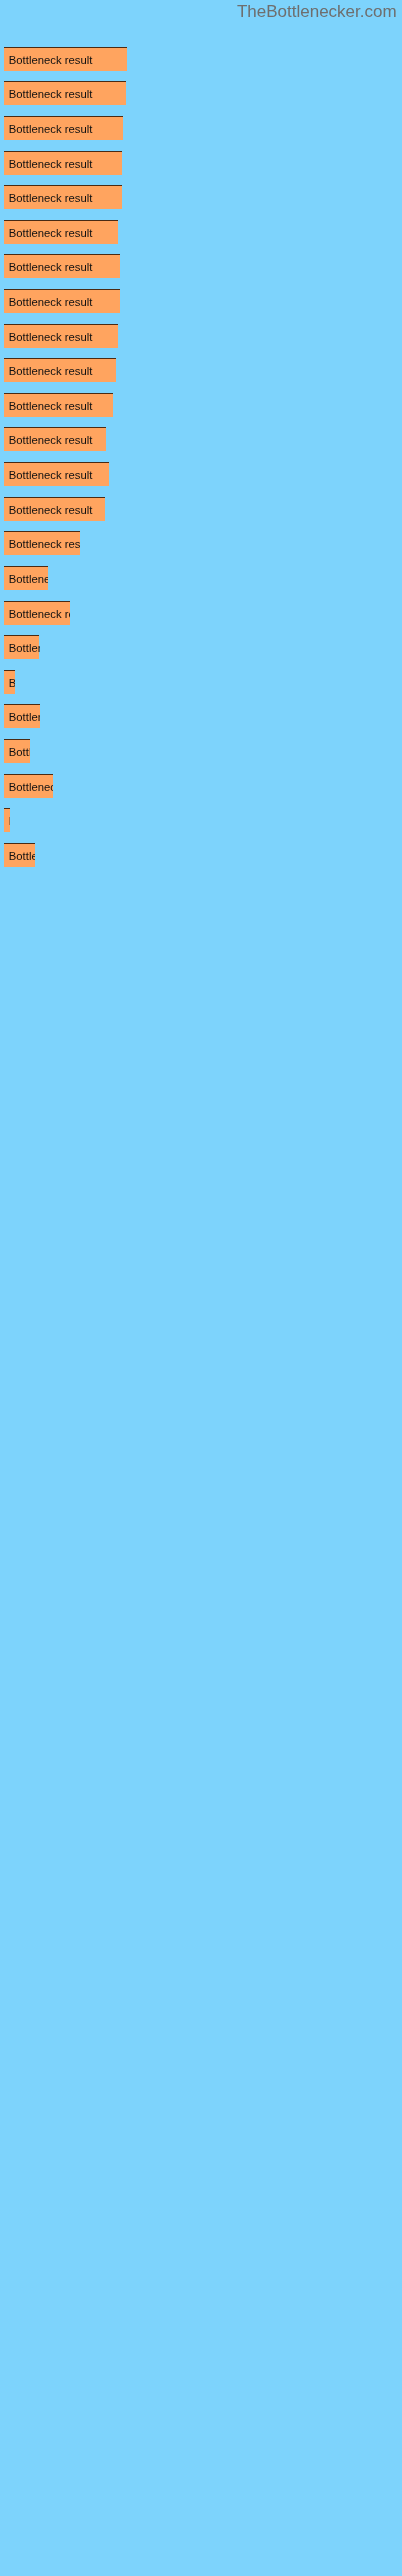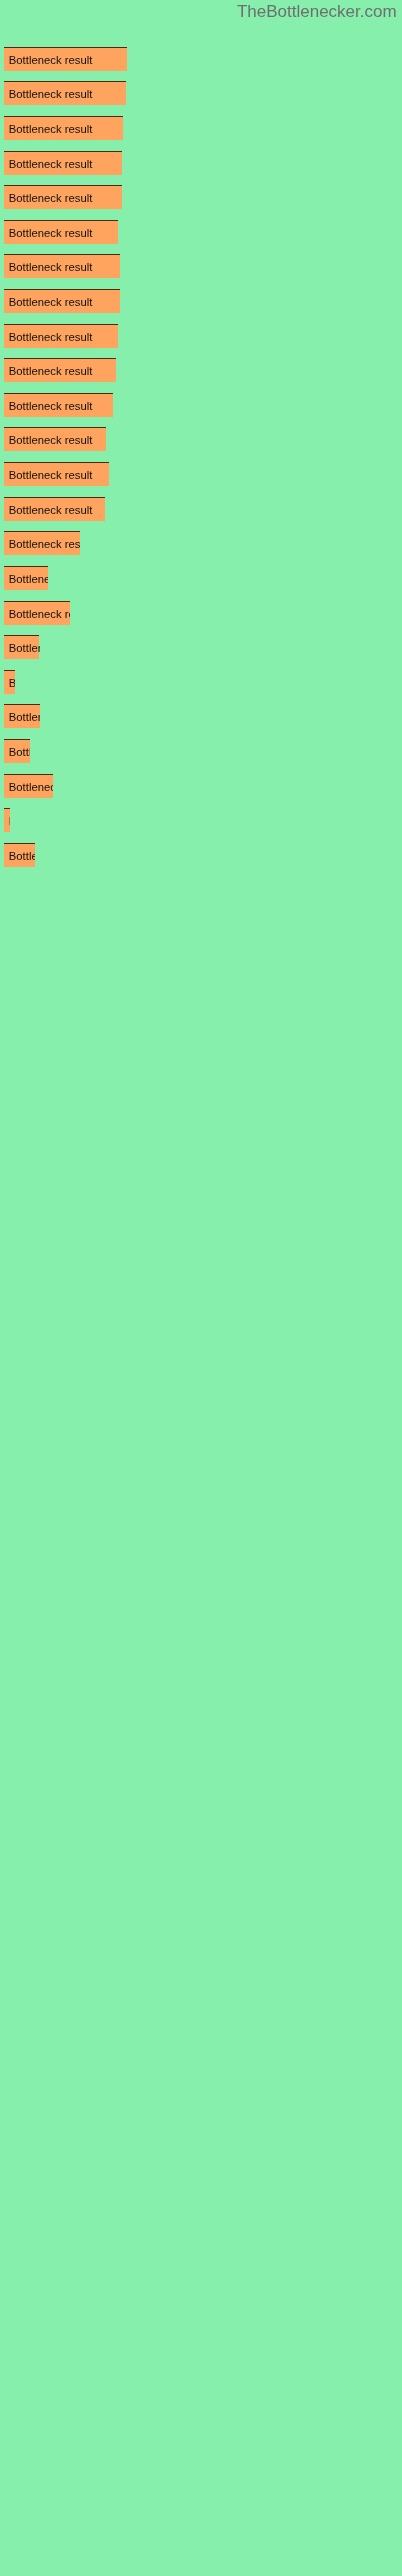--- a/index.html
+++ b/index.html
@@ -16,21 +16,21 @@
     font-family: "Liberation Sans", sans-serif;
     -webkit-font-smoothing: antialiased;
   }
 
   #chart-root {
     position: absolute;
     left: 0;
     top: 0;
     width: 403px;
     height: 2576px;
-    background: #86efac;
+    background: #7dd3fc;
   }
 
   #watermark {
     position: absolute;
     right: 6.4px;
     top: 1.6px;
     color: #6e6e6e;
     font-size: 17px;
     font-family: "Liberation Sans", sans-serif;
     letter-spacing: 0px;

